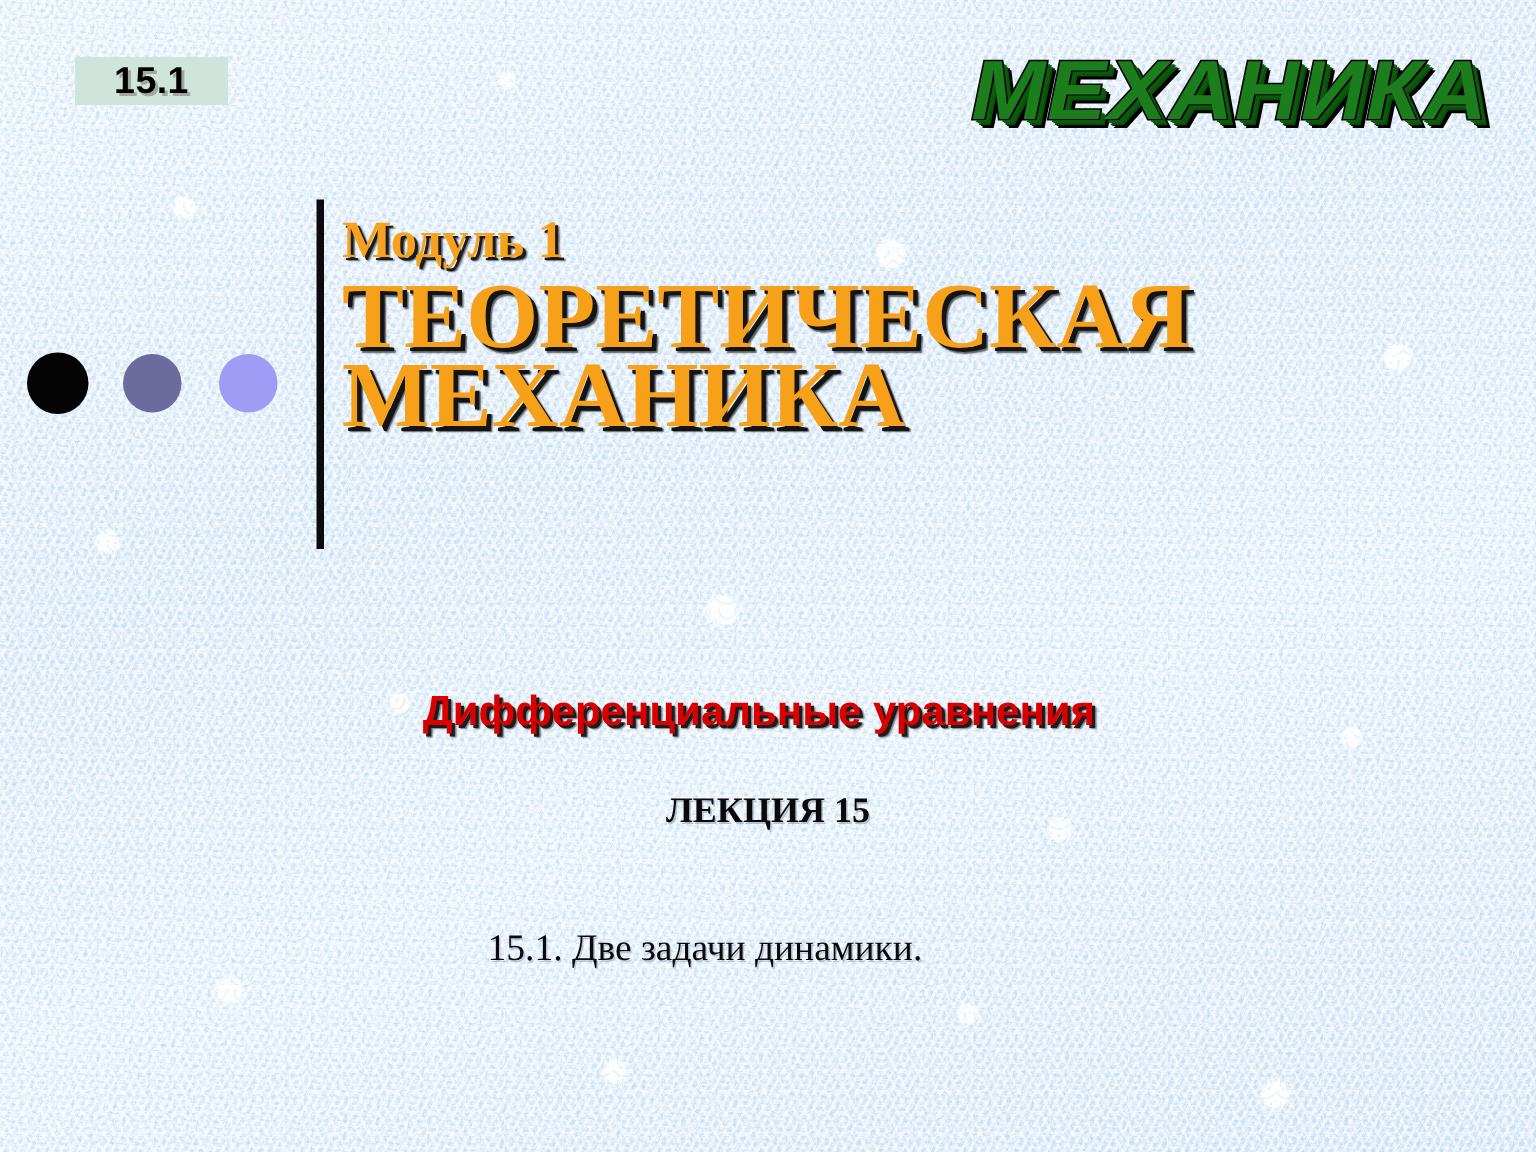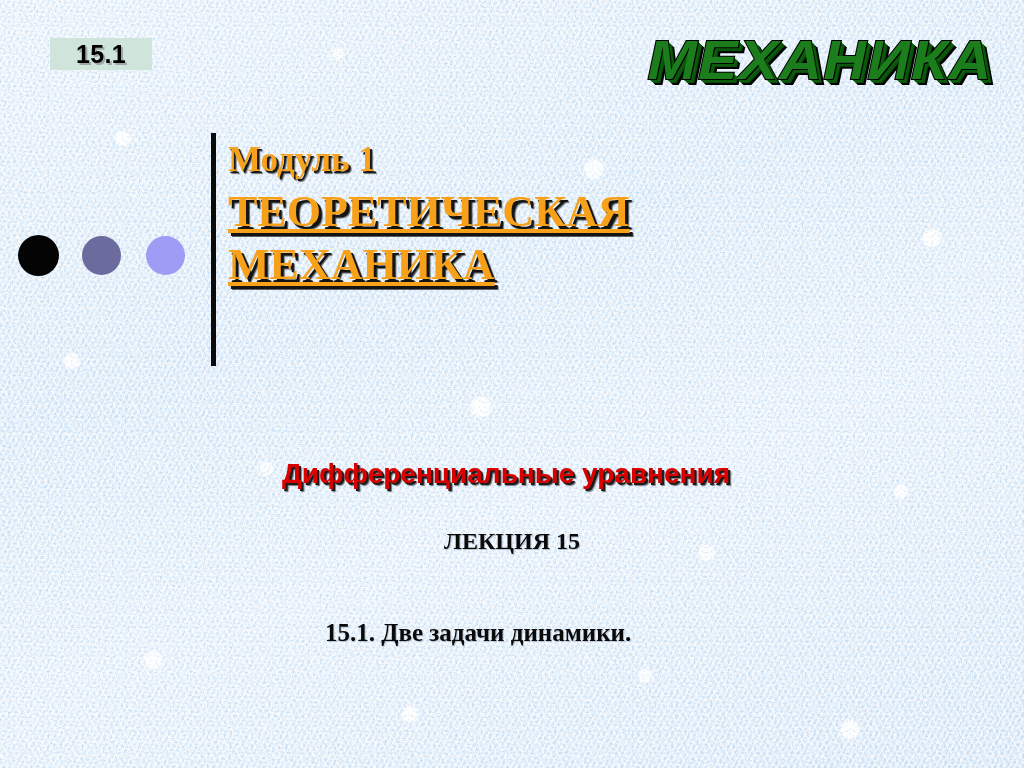--- a/index.html
+++ b/index.html
@@ -133,25 +133,24 @@
     color: #F6A21E;
     text-shadow: 2px 2px 0 #1a1a1a, 3px 3px 1px rgba(0,0,0,0.55);
     white-space: nowrap;
     margin-top: 12px;
   }
 
   #discipline-title {
     margin-top: 5px;
     font-family: "Liberation Serif", serif;
     font-weight: bold;
-    font-size: 44px;
+    font-size: 62px;
     line-height: 53px;
     color: #F7A01A;
     text-shadow: 3px 3px 0 #141414, 4px 4px 1px rgba(0,0,0,0.6);
-    text-decoration: underline;
   }
   #discipline-title .ln { display: block; white-space: nowrap; }
 
   #section-title {
     margin-top: 16px;
     font-family: "Liberation Serif", serif;
     font-weight: bold;
     font-size: 42px;
     line-height: 46px;
     color: #9A1FC6;
@@ -195,21 +194,20 @@
 
   #plan-list {
     position: absolute;
     left: 325px;
     top: 617px;
     font-family: "Liberation Serif", serif;
     font-size: 25px;
     line-height: 32px;
     color: #0a0a0a;
     text-shadow: 1px 1px 0 rgba(125,135,155,0.40);
-    font-weight: bold;
   }
   #plan-list .plan-item { display: block; white-space: nowrap; }
 </style>
 </head>
 <body>
 
 <div id="slide">
 
   <div id="grain"></div>
 

